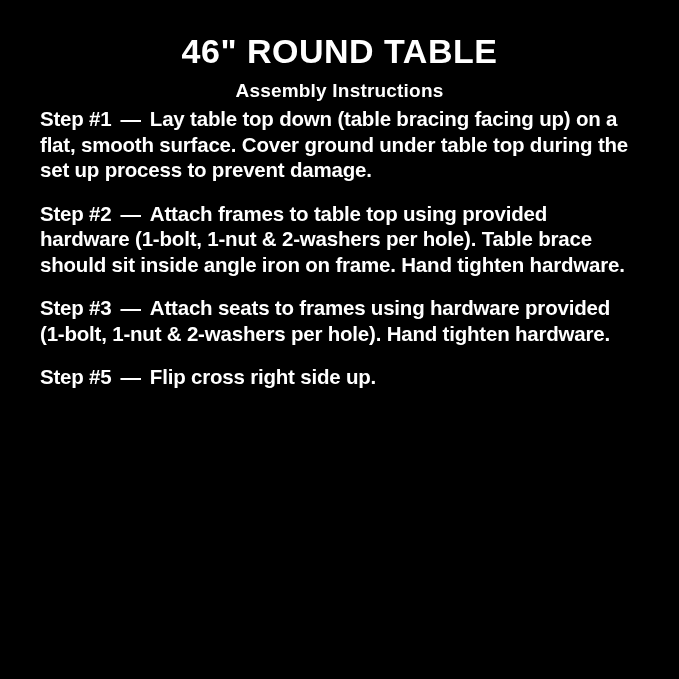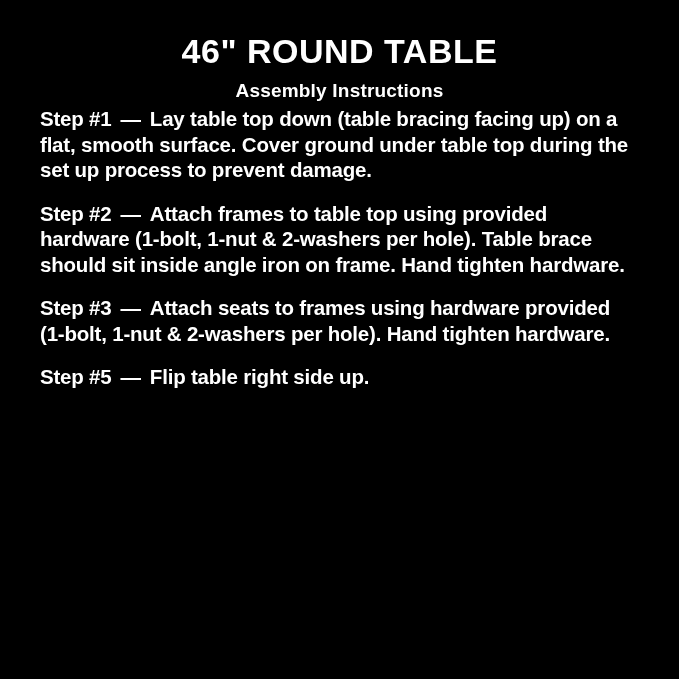--- a/index.html
+++ b/index.html
@@ -56,18 +56,18 @@
 
   <div class="steps">
 
     <p class="step"><span>Step #1</span><span class="step-separator">—</span><span>Lay table top down (table bracing facing up) on a flat, smooth surface. Cover ground under table top during the set up process to prevent damage.</span></p>
 
     <p class="step"><span>Step #2</span><span class="step-separator">—</span><span>Attach frames to table top using provided hardware (1-bolt, 1-nut &amp; 2-washers per hole). Table brace should sit inside angle iron on frame. Hand tighten hardware.</span></p>
 
     <p class="step"><span>Step #3</span><span class="step-separator">—</span><span>Attach seats to frames using hardware provided (1-bolt, 1-nut &amp; 2-washers per hole). Hand tighten hardware.</span></p>
 
 
-    <p class="step"><span>Step #5</span><span class="step-separator">—</span><span>Flip table right side up.</span></p>
+    <p class="step"><span>Step #5</span><span class="step-separator">—</span><span>Flip cross right side up.</span></p>
 
 
   </div>
 
 </div>
 
 </body></html>

